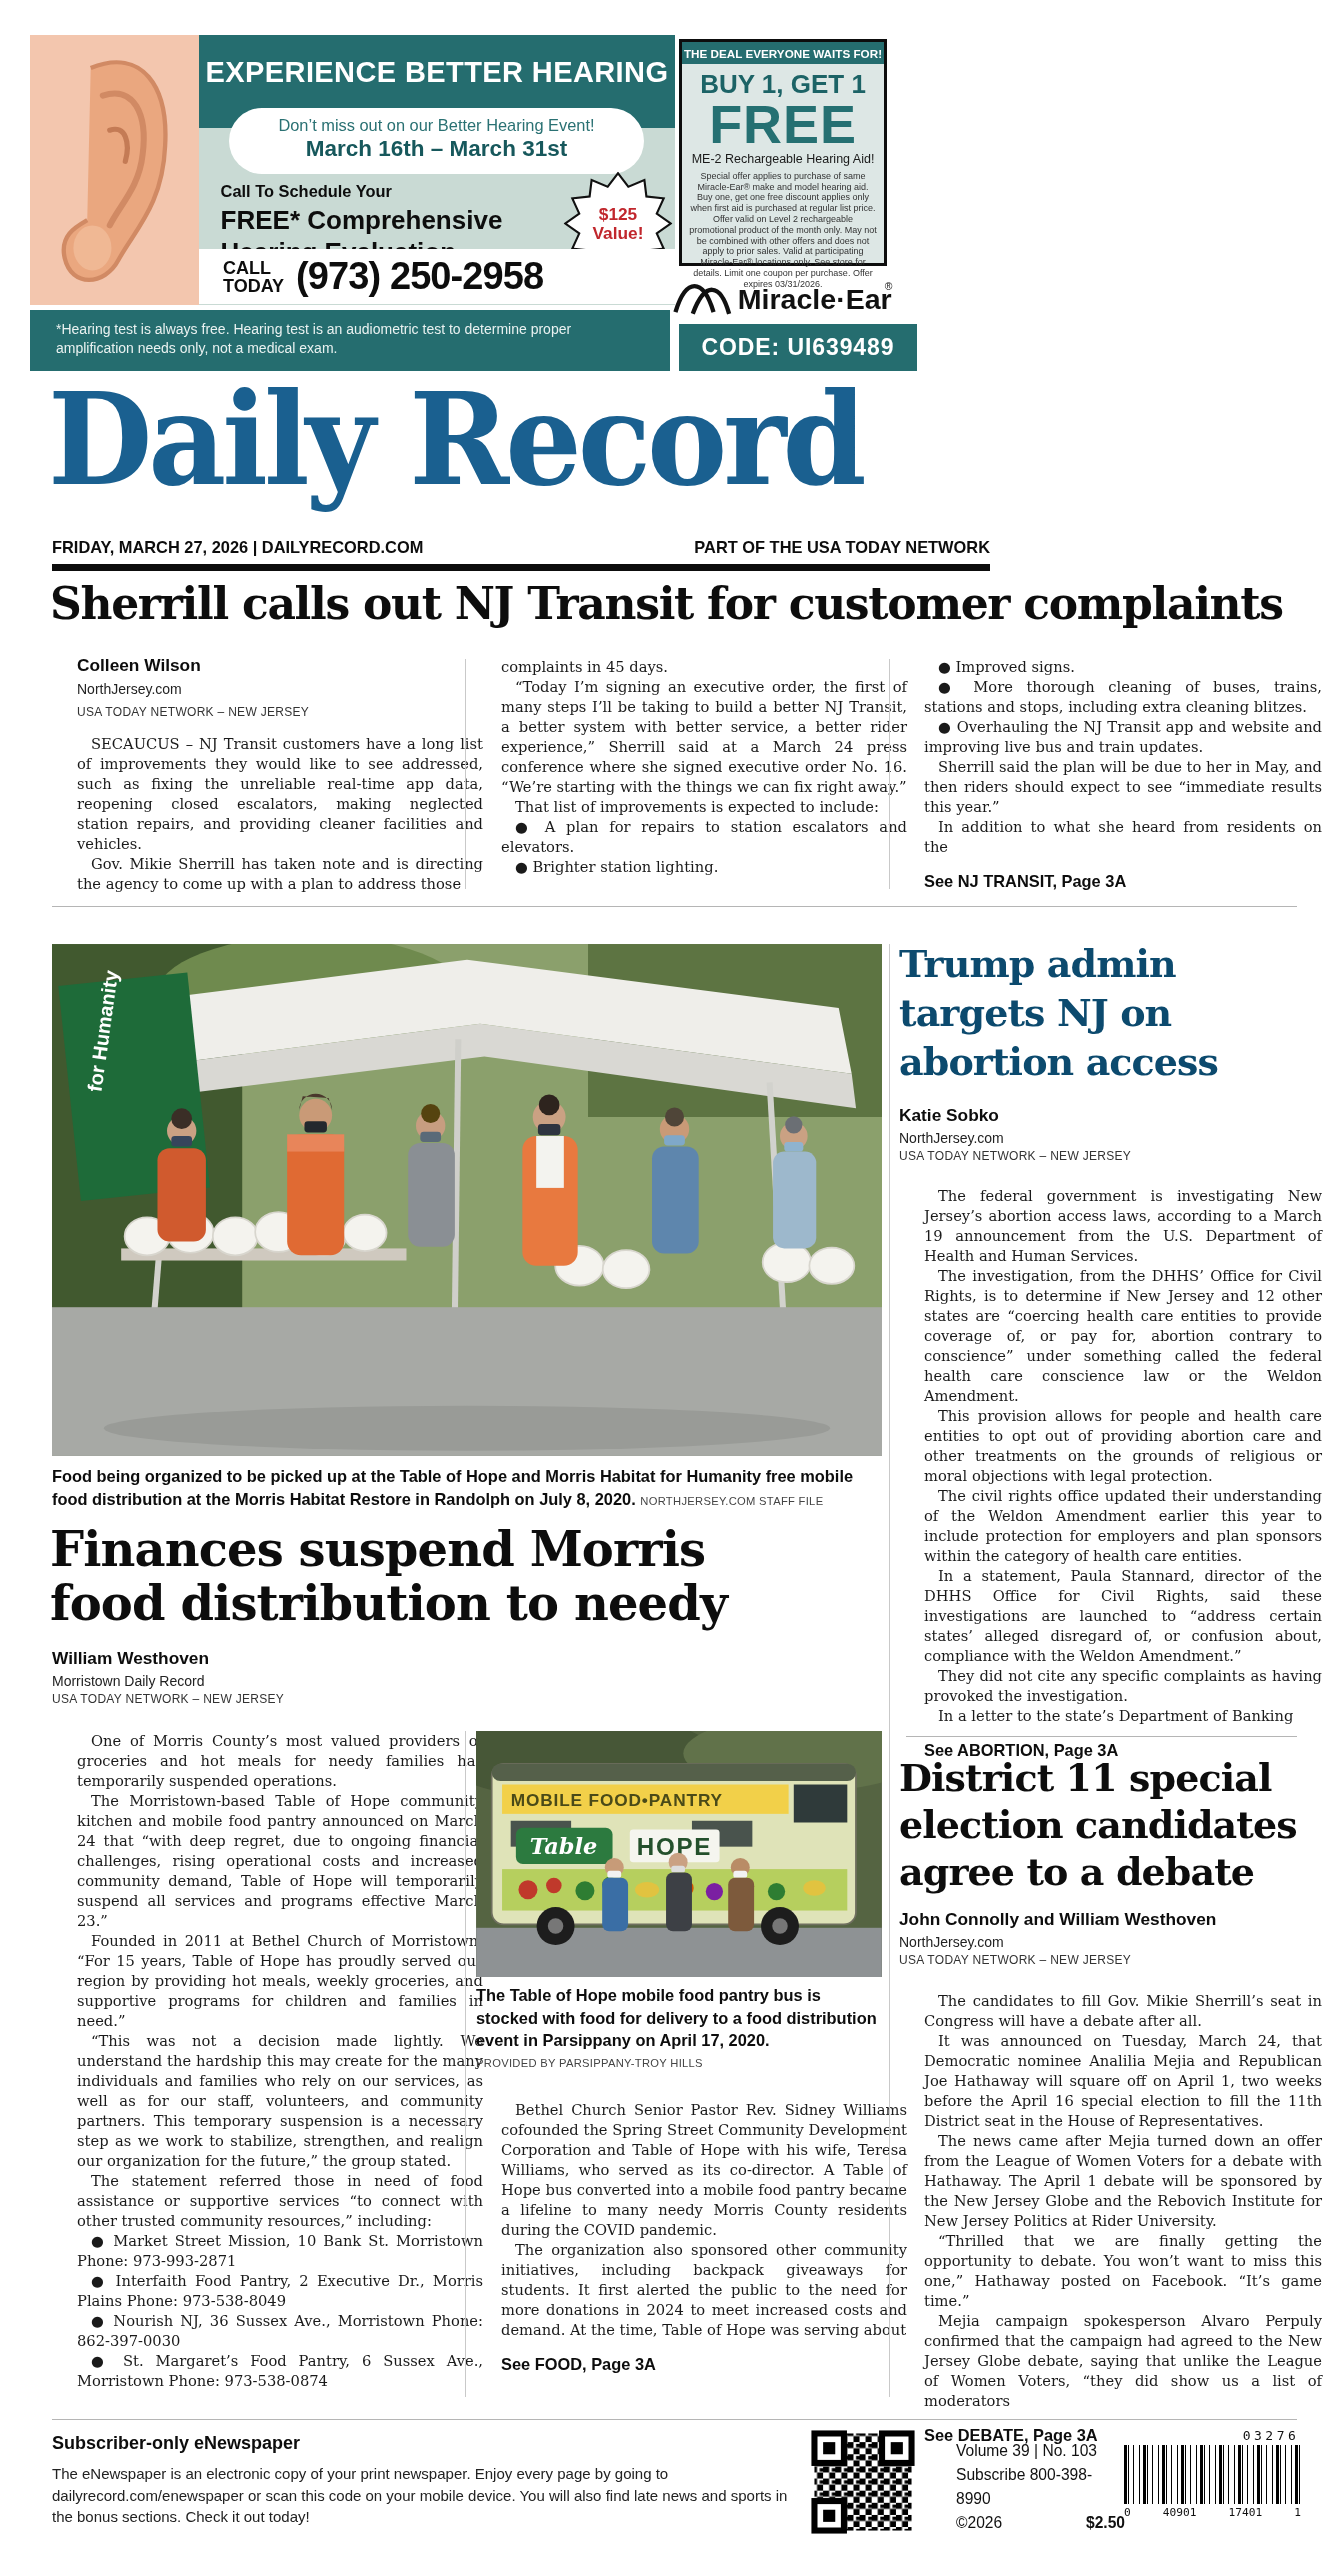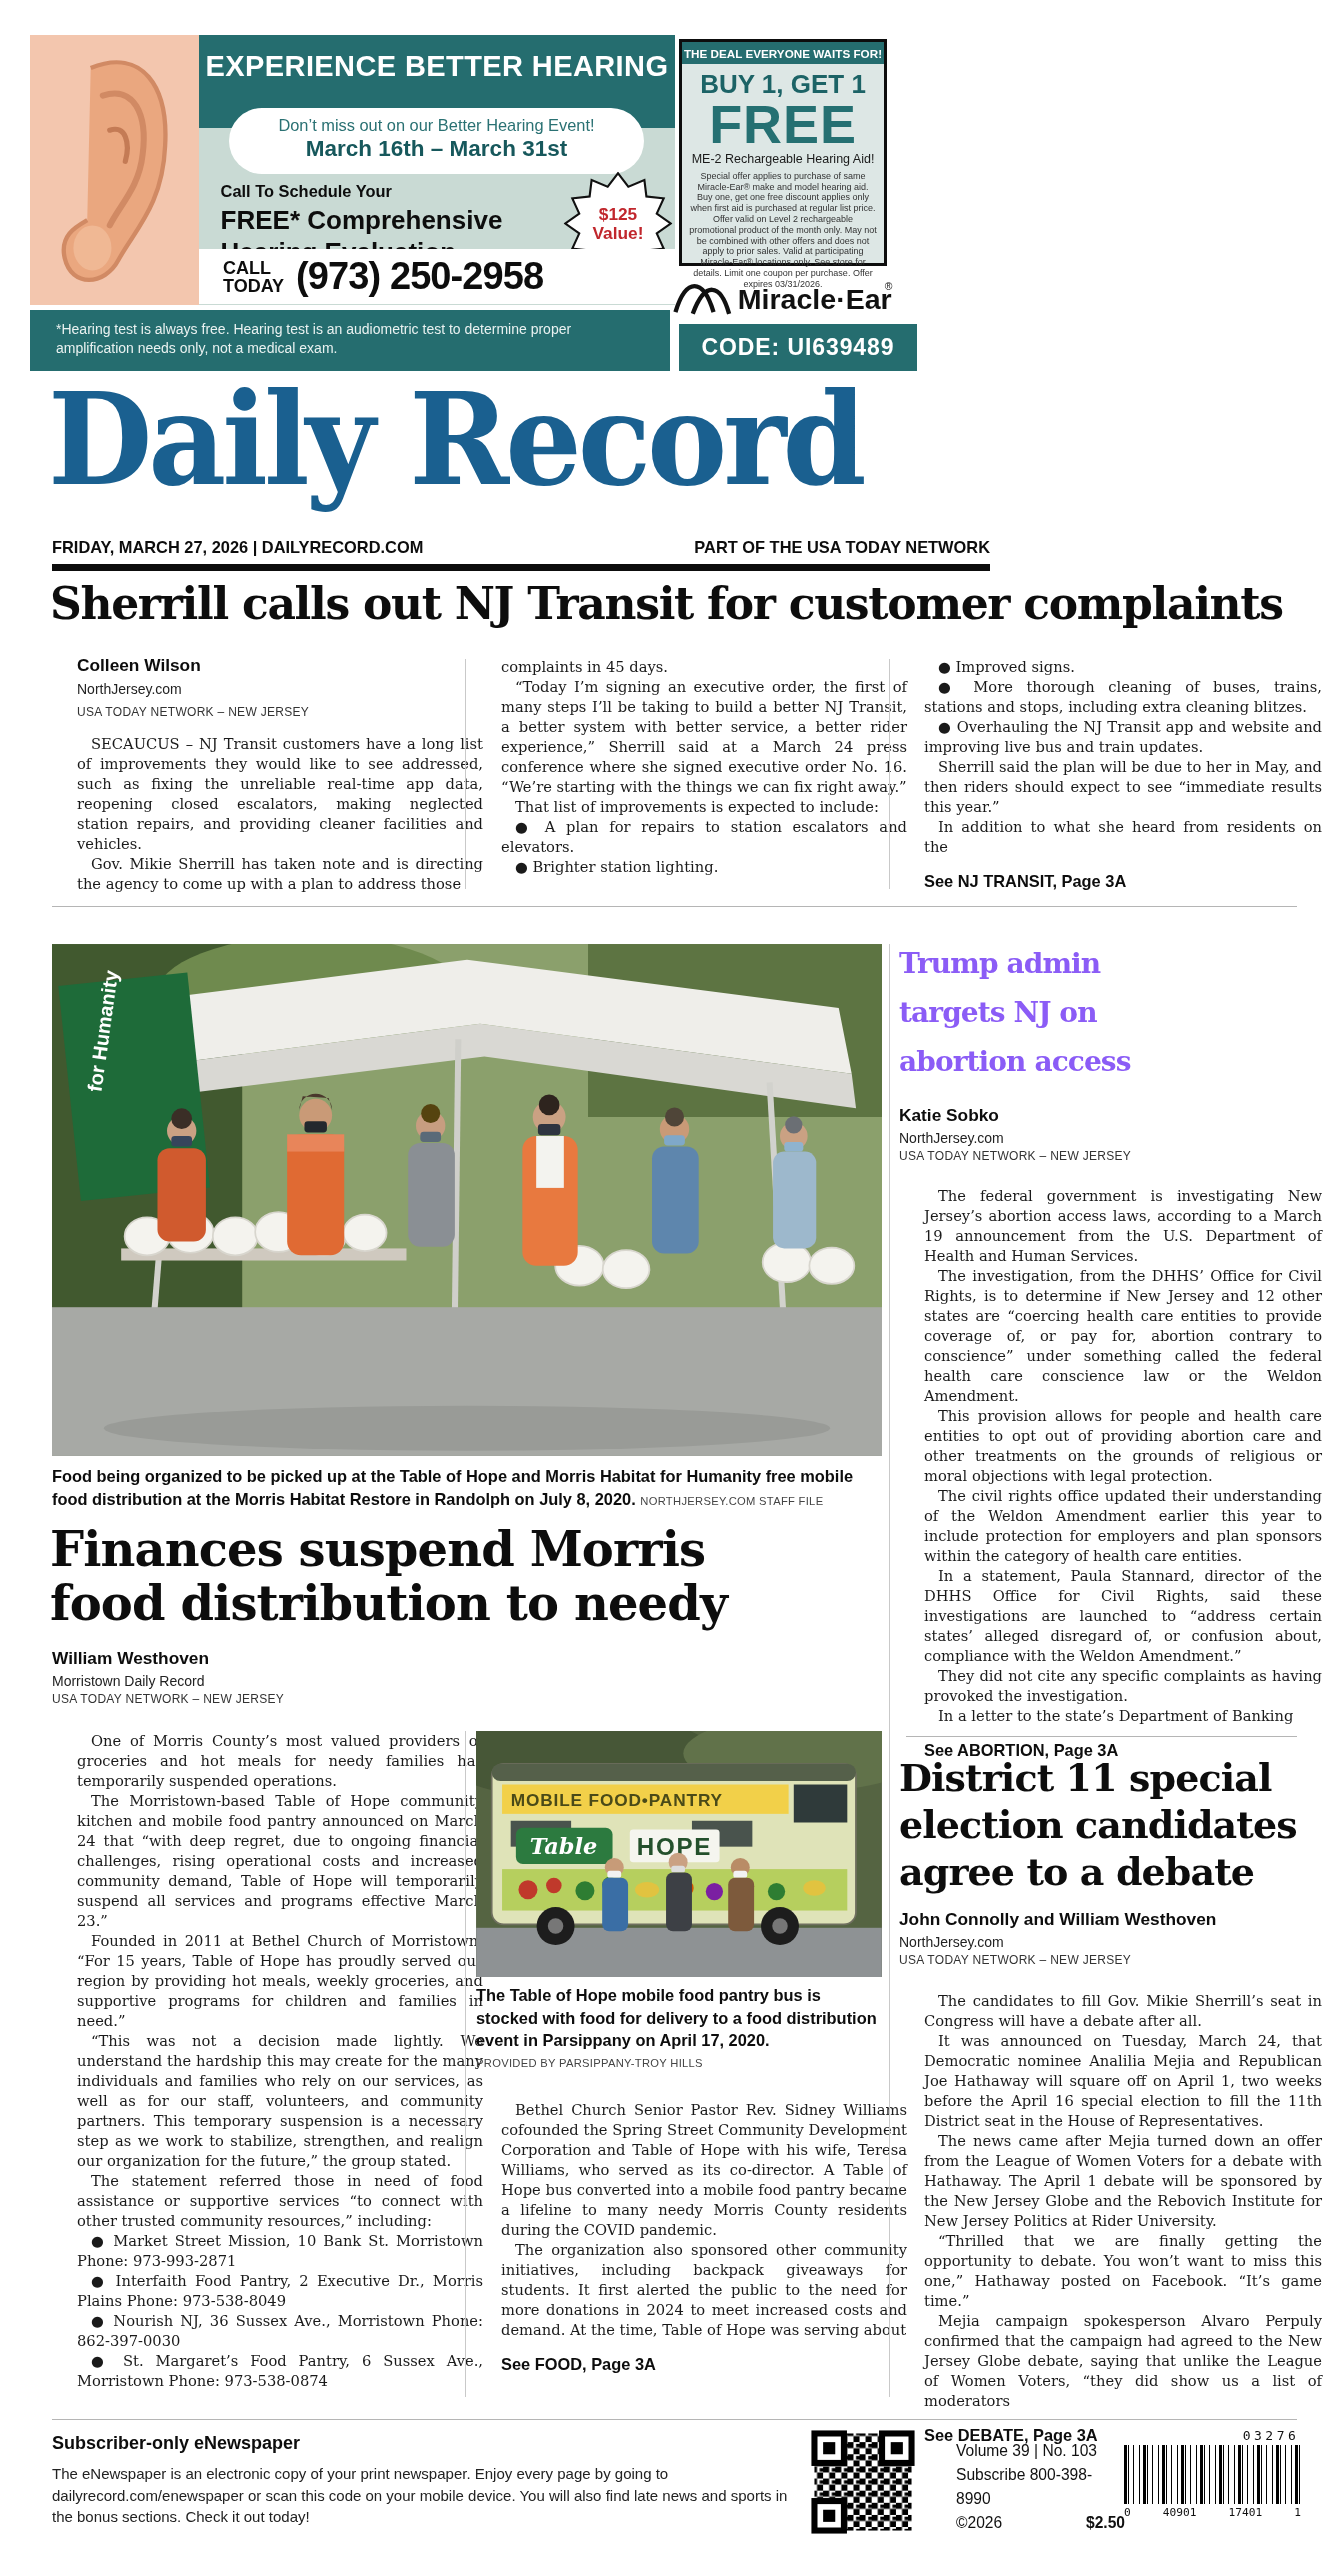--- a/index.html
+++ b/index.html
@@ -6,21 +6,21 @@
   .page { position:relative; width:1333px; height:2576px; background:#ffffff; margin:0 auto;
           font-family:"DejaVu Serif", serif; color:#111; overflow:hidden; }
   .abs { position:absolute; }
 
   
   .ad { left:30px; top:35px; width:886px; height:336px; }
   .ad-ear { left:0; top:0; width:169px; height:270px; background:#f3c6ae; }
   .ad-mid { left:169px; top:0; width:476px; height:270px; background:#c9dad4; }
   .ad-mid-head { position:absolute; left:0; top:0; width:100%; height:93px; background:#256d6f;
                  color:#fff; text-align:center; font-family:"Liberation Sans", sans-serif; font-weight:bold;
-                 font-size:29px; line-height:33px; padding-top:15px; box-sizing:border-box; letter-spacing:0.4px; }
+                 font-size:29px; line-height:33px; padding-top:21px; box-sizing:border-box; letter-spacing:0.4px; }
   .ad-pill { position:absolute; left:30px; top:73px; width:415px; height:66px; background:#fff; border-radius:35px;
              text-align:center; font-family:"Liberation Sans", sans-serif; }
   .ad-pill-1 { font-size:16.4px; color:#2a7173; padding-top:7.8px; }
   .ad-pill-2 { font-size:22.5px; font-weight:bold; color:#17585c; margin-top:1.7px; }
   .ad-offer { position:absolute; left:21.6px; top:147px; font-family:"Liberation Sans", sans-serif; color:#0d0d0d; }
   .ad-offer-1 { font-size:16.4px; font-weight:bold; }
   .ad-offer-2 { font-size:26px; font-weight:bold; margin-top:3.5px; }
   .ad-offer-3 { font-size:26px; font-weight:bold; margin-top:1.7px; }
   .burst { position:absolute; left:368px; top:140px; width:102px; height:97px;text-align:center; }
   .burst-bg, .burst-fg { position:absolute; left:0; top:0; width:100%; height:100%;
@@ -55,21 +55,21 @@
               font-family:"Liberation Sans", sans-serif; font-weight:bold; font-size:16.4px; color:#0d0d0d;align-items:flex-end; }
   .black-rule { left:52px; top:564px; width:938px; height:7px; background:#0d0d0d; }
 
   
   .vrule { width:0.9px; background:#c9c9c9; }
   .hrule { height:0.9px; background:#b5b5b5; }
 
   
   .h1 { left:50px; top:578px; font-weight:bold; font-size:44px; letter-spacing:-1.3px; white-space:nowrap; color:#0d0d0d; }
   .h2 { left:50px; top:1522px; width:847px; font-weight:bold; font-size:48px; line-height:54px; letter-spacing:-0.9px; color:#0d0d0d; }
-  .h3 { left:899px; top:939px; width:406px; font-weight:bold; font-size:28px; line-height:49px; letter-spacing:-0.9px; color:#8b5cf6; }
+  .h3 { left:899px; top:939px; width:406px; font-weight:bold; font-size:38px; line-height:49px; letter-spacing:-0.9px; color:#0c4a6e; }
   .h4 { left:899px; top:1754px; width:406px; font-weight:bold; font-size:38px; line-height:47px; letter-spacing:-0.9px; color:#0d0d0d; }
   .byline { font-family:"Liberation Sans", sans-serif; }
   .b-name { font-weight:bold; font-size:17.3px; color:#0d0d0d; }
   .b-org  { font-size:14px; color:#222; margin-top:3.5px; }
   .b-net  { font-size:12px; color:#333; margin-top:3.5px; letter-spacing:0.3px; }
   .col { position:absolute; width:406px; font-size:14.7px; line-height:20px; text-align:justify; color:#1a1a1a;margin-left:25px; }
   .col-n { width:398px; }
   .col p { margin:0; text-indent:14px; }
   .col p.cont { text-indent:0; }
   .col p.see { font-family:"Liberation Sans", sans-serif; font-weight:bold; font-size:16.4px;

